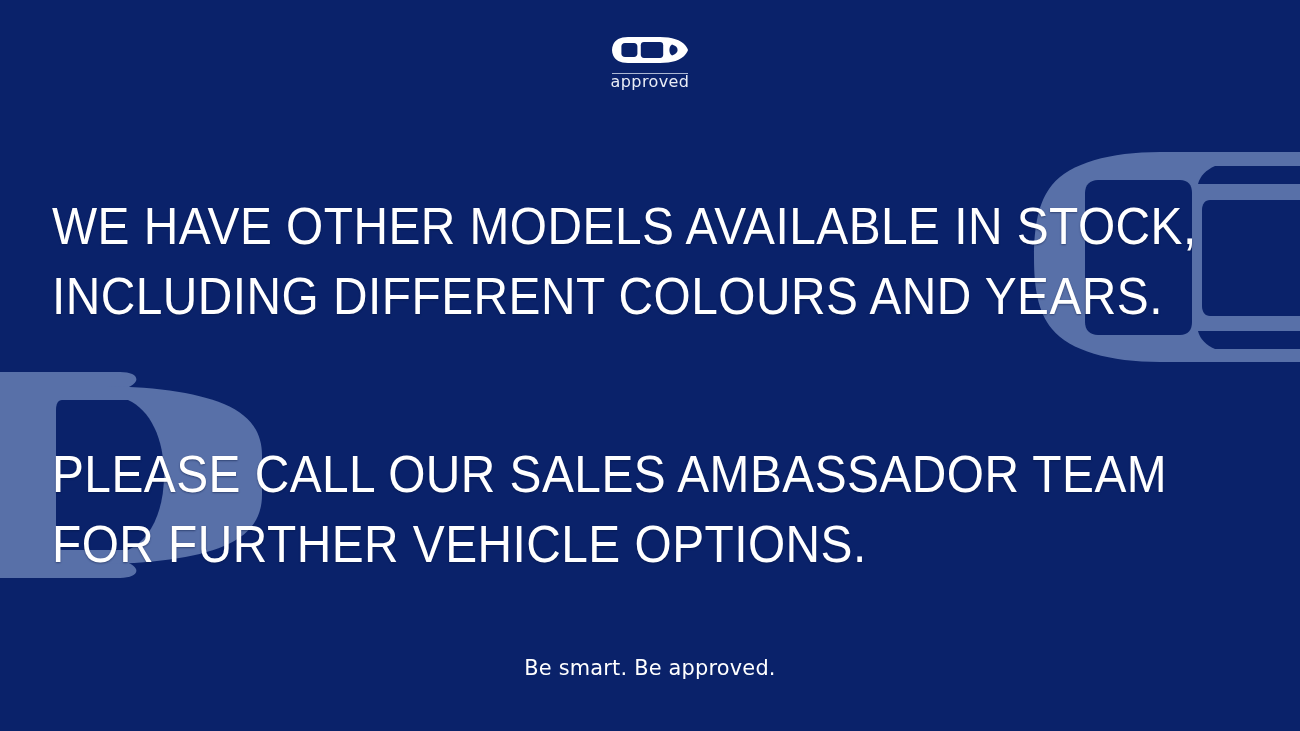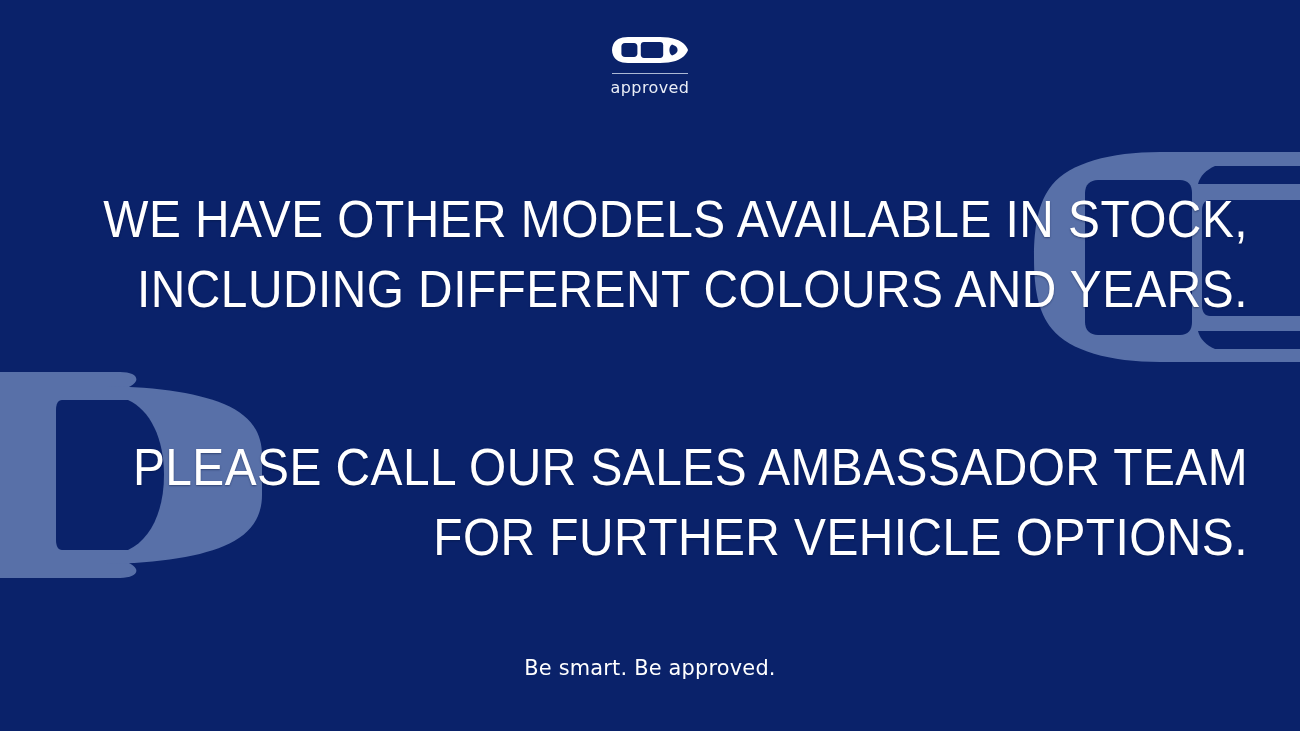--- a/index.html
+++ b/index.html
@@ -47,36 +47,35 @@
     height: 32px;
   }
   #logo-divider {
     width: 76px;
     height: 1px;
     background: #c9d2e6;
     margin-top: 7px;
     opacity: .85;
   }
   #logo-word {
-    margin-top: 6px;
     font-size: 16px;
     letter-spacing: .4px;
     color: #e9edf6;
     font-family: "DejaVu Sans", sans-serif;
     line-height: 1;
   }
 
   
   #message {
     position: absolute;
     left: 0;
-    top: 184px;
+    top: 191px;
     width: 1300px;
     z-index: 4;
-    text-align: right;
+    text-align: left;
   }
   .para {
     color: #ffffff;
     font-family: "Liberation Sans", sans-serif;
     font-size: 52px;
     line-height: 70px;
     font-weight: 400;
     letter-spacing: .5px;
     transform: scaleX(0.92);
     transform-origin: center center;

